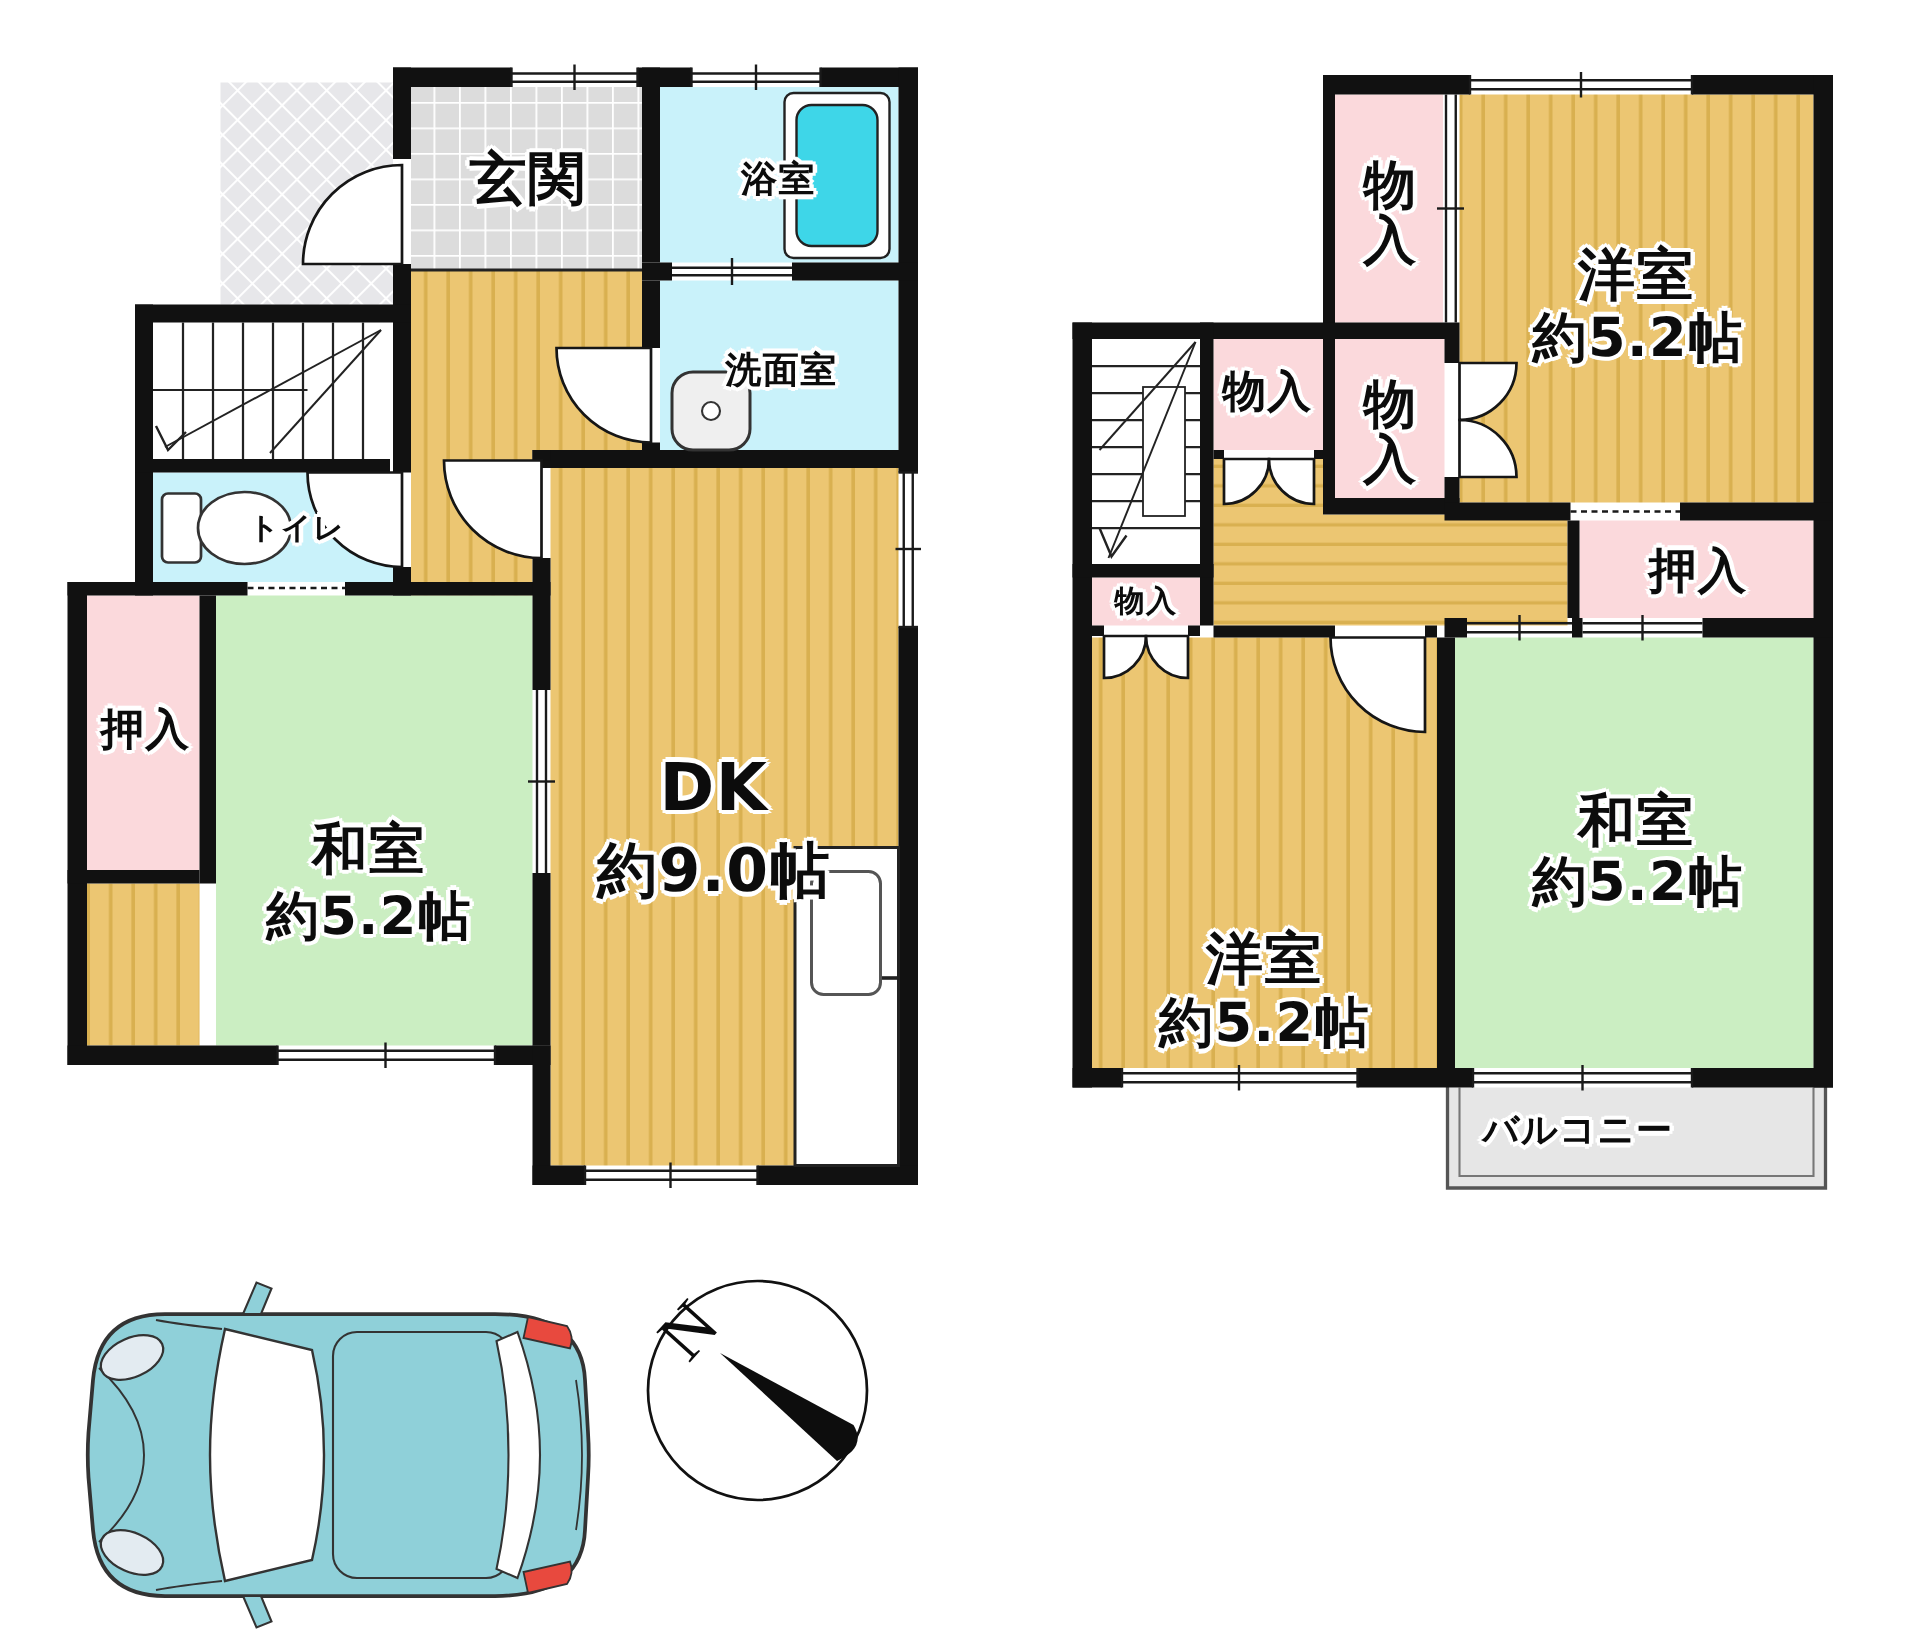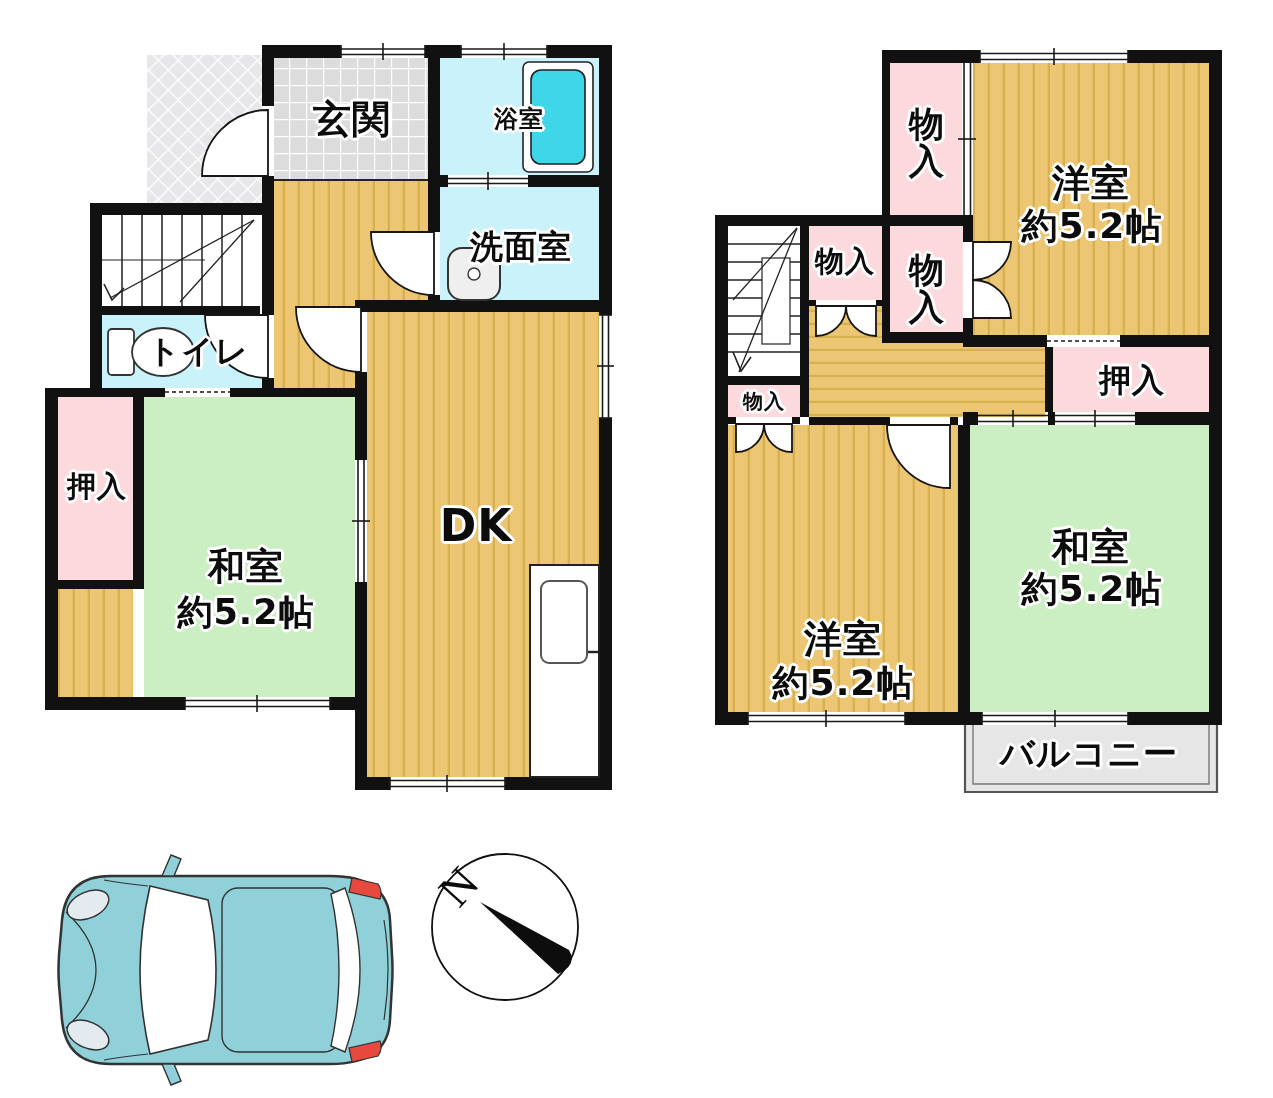--- a/index.html
+++ b/index.html
@@ -287,35 +287,36 @@
   </g>
 
   <g>
     <circle cx="505" cy="927" r="73" fill="#ffffff" stroke="#111" stroke-width="1.8"></circle>
     <path d="M480,902 L569,950 Q578,965 558,974 Z" fill="#0d0d0d"></path>
   </g>
 </svg>
 
 <span class="lbl" style="left:352px;top:120px;font-size:38px">玄関</span>
 <span class="lbl" style="left:519px;top:120px;font-size:24px">浴室</span>
-<span class="lbl" style="left:521px;top:247px;font-size:33px">洗面室</span>
-<span class="lbl" style="left:198px;top:352px;font-size:32px">トイレ</span>
+<span class="lbl" style="left:521px;top:247px;font-size:24px">洗面室</span>
+<span class="lbl" style="left:198px;top:352px;font-size:20px">トイレ</span>
 <span class="lbl" style="left:97px;top:486px;font-size:29px">押入</span>
 <span class="lbl" style="left:246px;top:567px;font-size:37px">和室</span>
 <span class="lbl" style="left:246px;top:612px;font-size:35px">約5.2帖</span>
 <span class="lbl" style="left:476px;top:526px;font-size:44px">DK</span>
+<span class="lbl" style="left:476px;top:581px;font-size:40px">約9.0帖</span>
 
 <span class="lbl vlbl" style="left:927px;top:143px;font-size:35px">物入</span>
 <span class="lbl" style="left:845px;top:261px;font-size:29px">物入</span>
 <span class="lbl vlbl" style="left:927px;top:289px;font-size:35px">物入</span>
 <span class="lbl" style="left:764px;top:401px;font-size:20px">物入</span>
 <span class="lbl" style="left:1132px;top:381px;font-size:32px">押入</span>
 <span class="lbl" style="left:1091px;top:184px;font-size:38px">洋室</span>
 <span class="lbl" style="left:1092px;top:226px;font-size:36px">約5.2帖</span>
 <span class="lbl" style="left:843px;top:640px;font-size:38px">洋室</span>
 <span class="lbl" style="left:843px;top:683px;font-size:36px">約5.2帖</span>
 <span class="lbl" style="left:1091px;top:548px;font-size:38px">和室</span>
 <span class="lbl" style="left:1092px;top:589px;font-size:36px">約5.2帖</span>
-<span class="lbl" style="left:1089px;top:754px;font-size:34px">バルコニー</span>
+<span class="lbl" style="left:1052px;top:754px;font-size:24px">バルコニー</span>
 
 <span class="lbl nlbl" style="left:459px;top:887px;font-size:46px">N</span>
 
 </div>
 
 </body></html>

